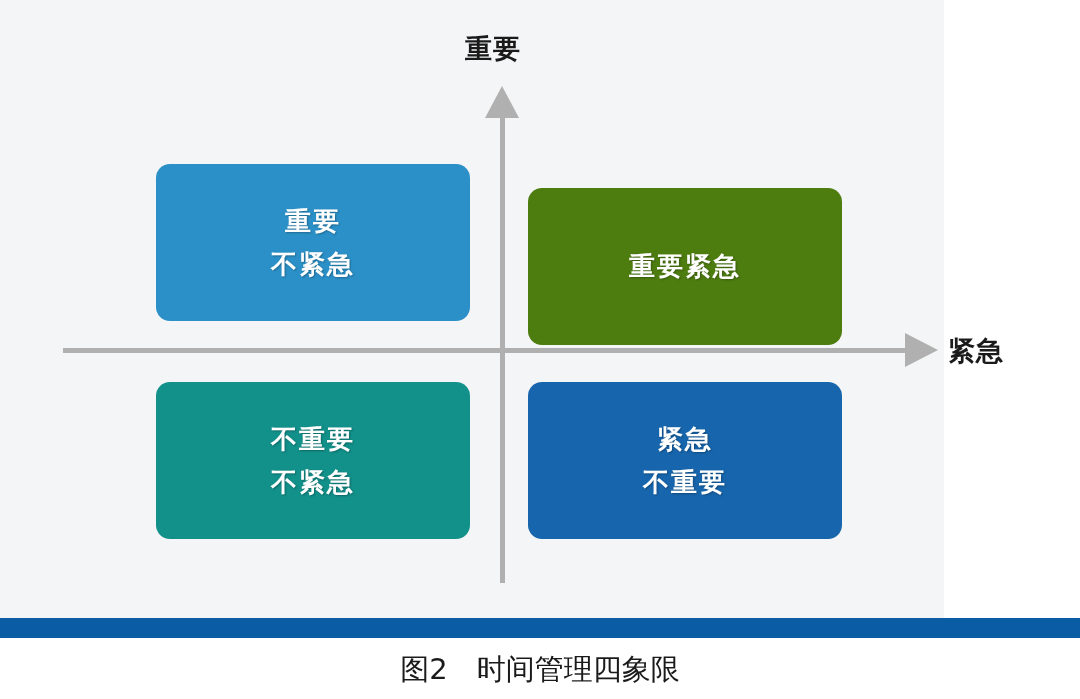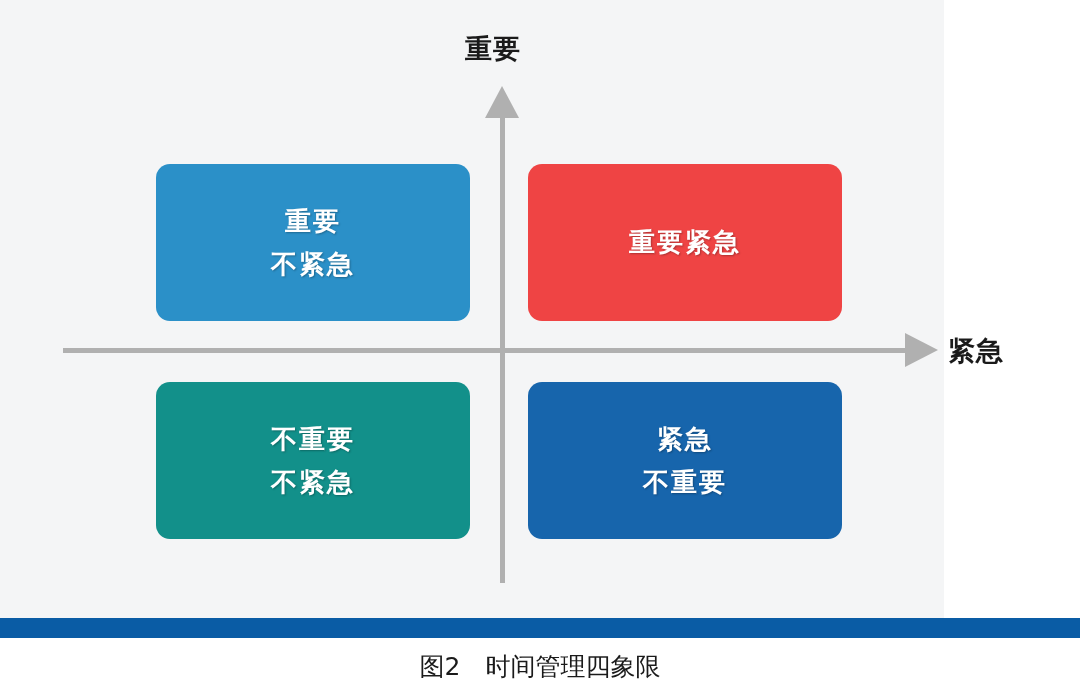--- a/index.html
+++ b/index.html
@@ -129,21 +129,21 @@
     top: 618px;
     width: 1080px;
     height: 20px;
   }
   .figure-caption {
     position: absolute;
     left: 0;
     top: 650px;
     width: 1080px;
     text-align: center;
-    font-size: 25px;
+    font-size: 29px;
     color: #1a1a1a;
     font-family: "DejaVu Sans", "Liberation Sans", sans-serif;
     white-space: pre;
   }
 </style>
 </head>
 <body>
 
 <div id="figure-root">
 
@@ -156,21 +156,21 @@
 
     <div class="axis-label axis-label-top">重要</div>
     <div class="axis-label axis-label-right">紧急</div>
 
     <div class="quadrant q-top-left" style="background: rgb(43, 144, 200);">
       <span class="qshadow" style="background: rgb(29, 116, 166);"></span>
       <div class="quad-label">重要</div>
       <div class="quad-label">不紧急</div>
     </div>
 
-    <div class="quadrant q-top-right" style="background: #ef4444;">
+    <div class="quadrant q-top-right" style="background: #4d7c0f; margin-top: 24px;">
       <span class="qshadow" style="background: rgb(129, 143, 6);"></span>
       <div class="quad-label">重要紧急</div>
     </div>
 
     <div class="quadrant q-bottom-left" style="background: rgb(18, 144, 138);">
       <span class="qshadow" style="background: rgb(12, 114, 109);"></span>
       <div class="quad-label">不重要</div>
       <div class="quad-label">不紧急</div>
     </div>
 

